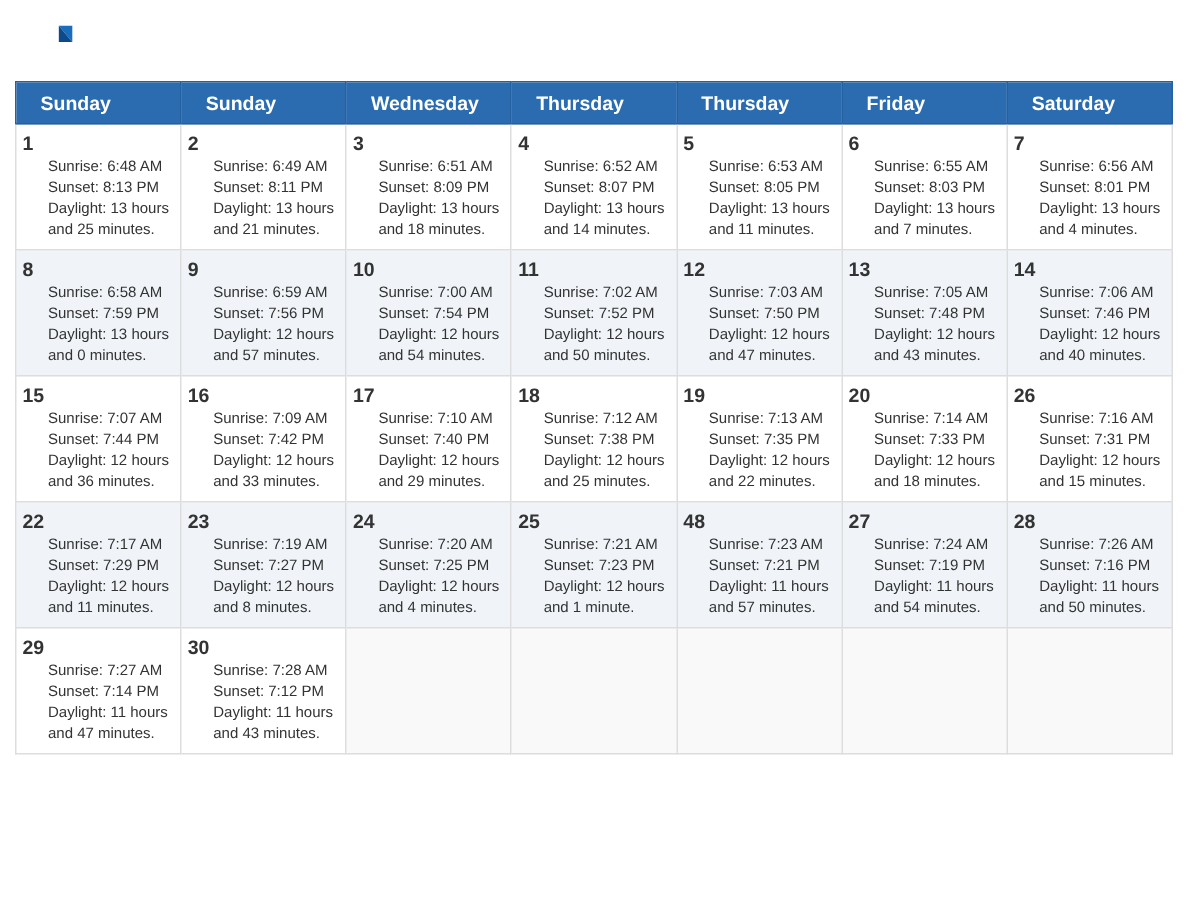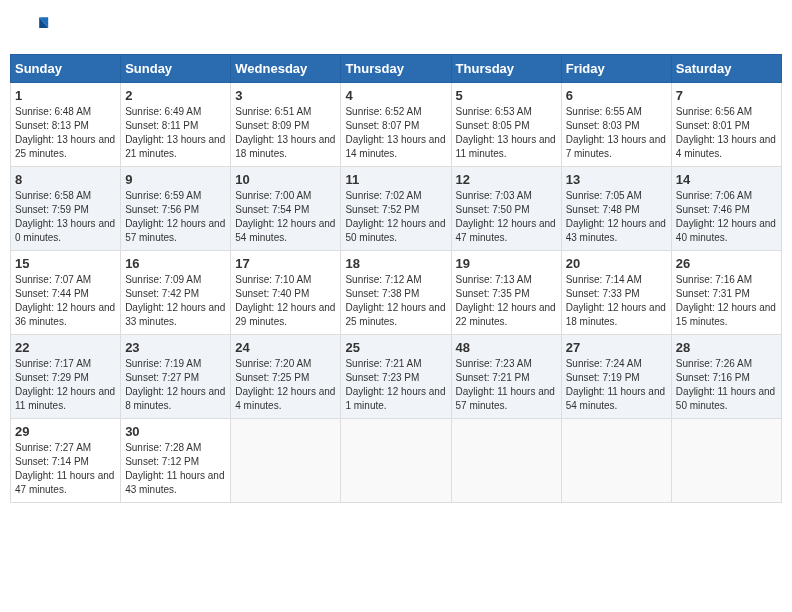--- a/index.html
+++ b/index.html
@@ -57,21 +57,21 @@
     .calendar {
       width: 100%;
       border-collapse: collapse;
       border: 1px solid #ccc;
     }
     .calendar th {
       background: #2b6cb0;
       color: #fff;
       font-size: 13px;
       font-weight: bold;
-      padding: 6px 4px;
+      padding: 6px 16px;
       text-align: left;
       border: 1px solid #2560a0;
     }
     .calendar td {
       vertical-align: top;
       padding: 5px 4px;
       font-size: 10.5px;
       color: #333;
       border: 1px solid #ddd;
       width: calc(100% / 7);
@@ -86,20 +86,21 @@
     .day-num {
       font-size: 13px;
       font-weight: bold;
       display: block;
       margin-bottom: 2px;
     }
     .day-info {
       font-size: 10px;
       line-height: 1.4;
       color: #333;
+      margin-left: 17px;
     }
     .empty-cell {
       background: #f9f9f9 !important;
     }
   </style>
 </head>
 <body>
 
 <div class="header">
   <div class="logo">

